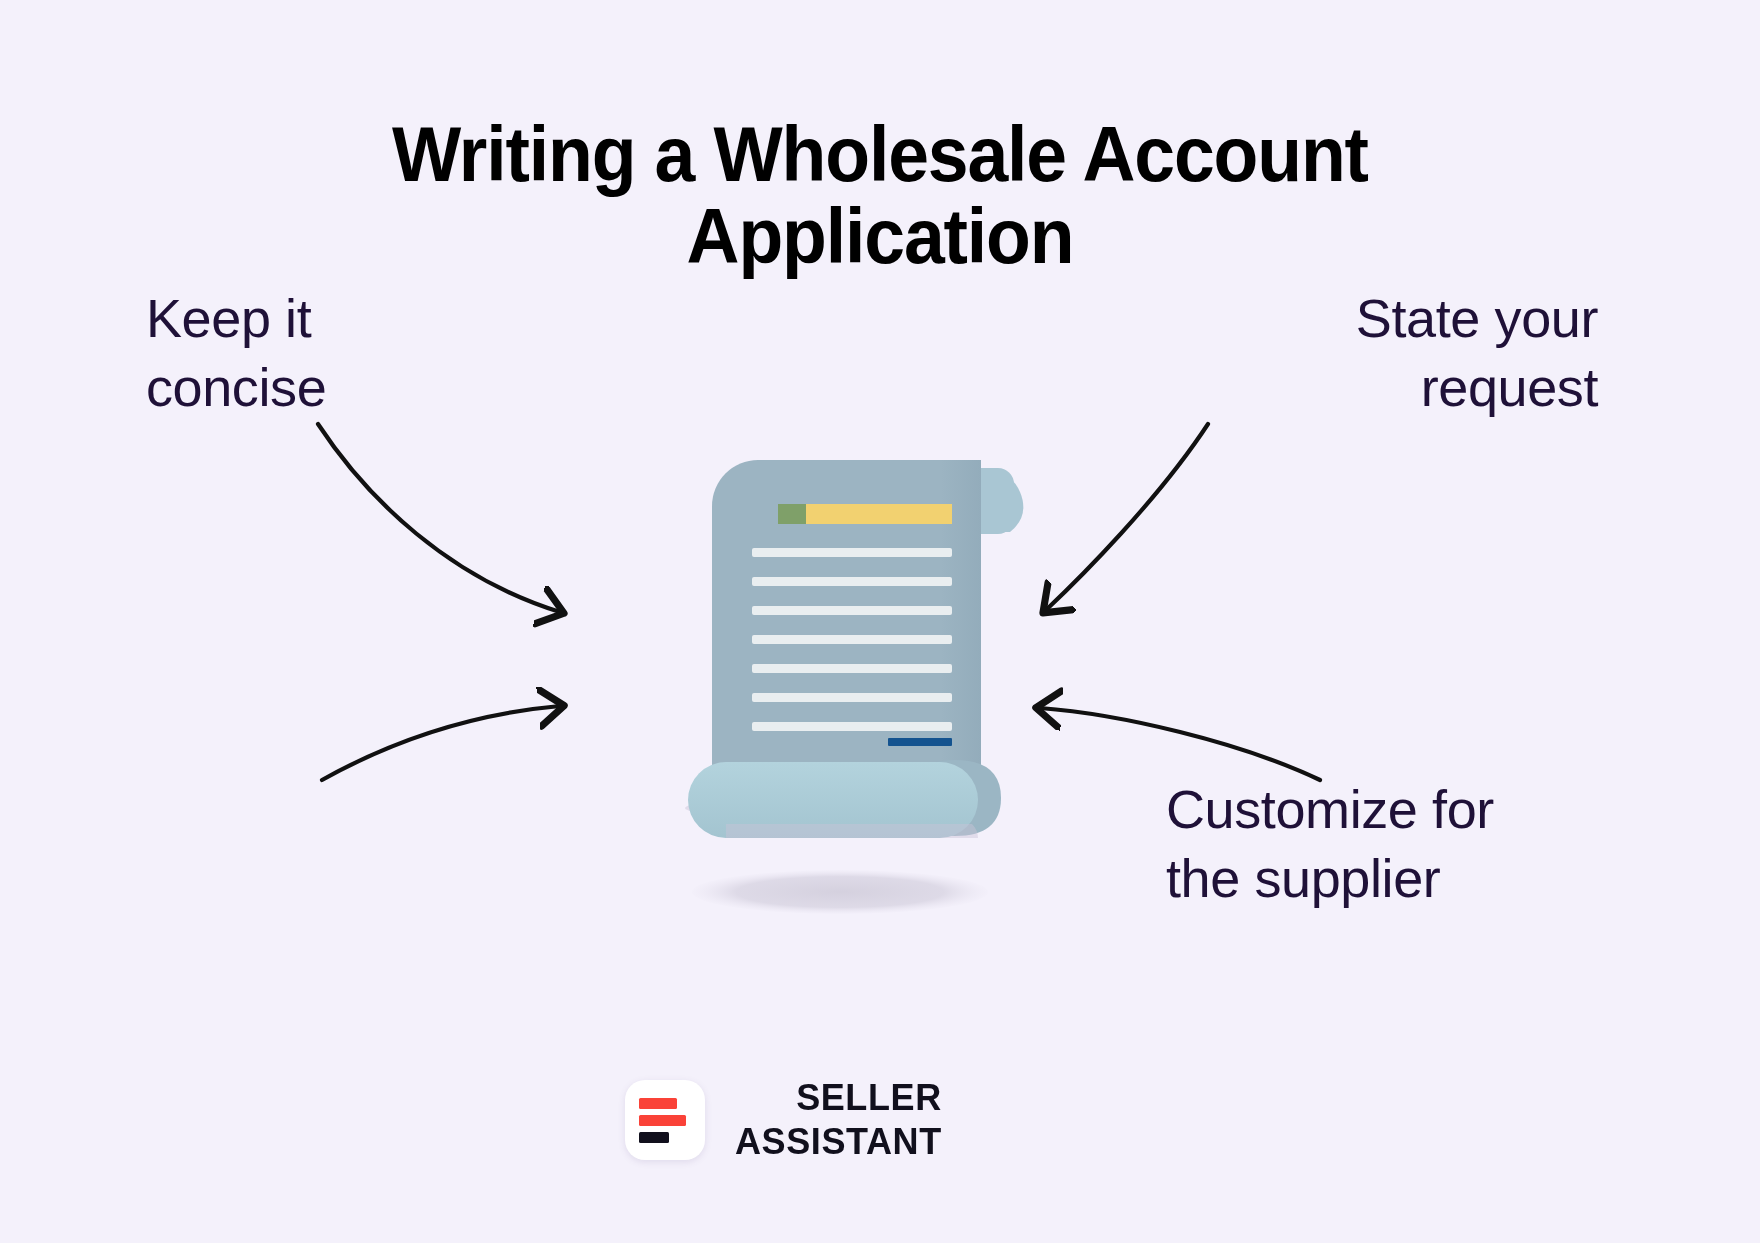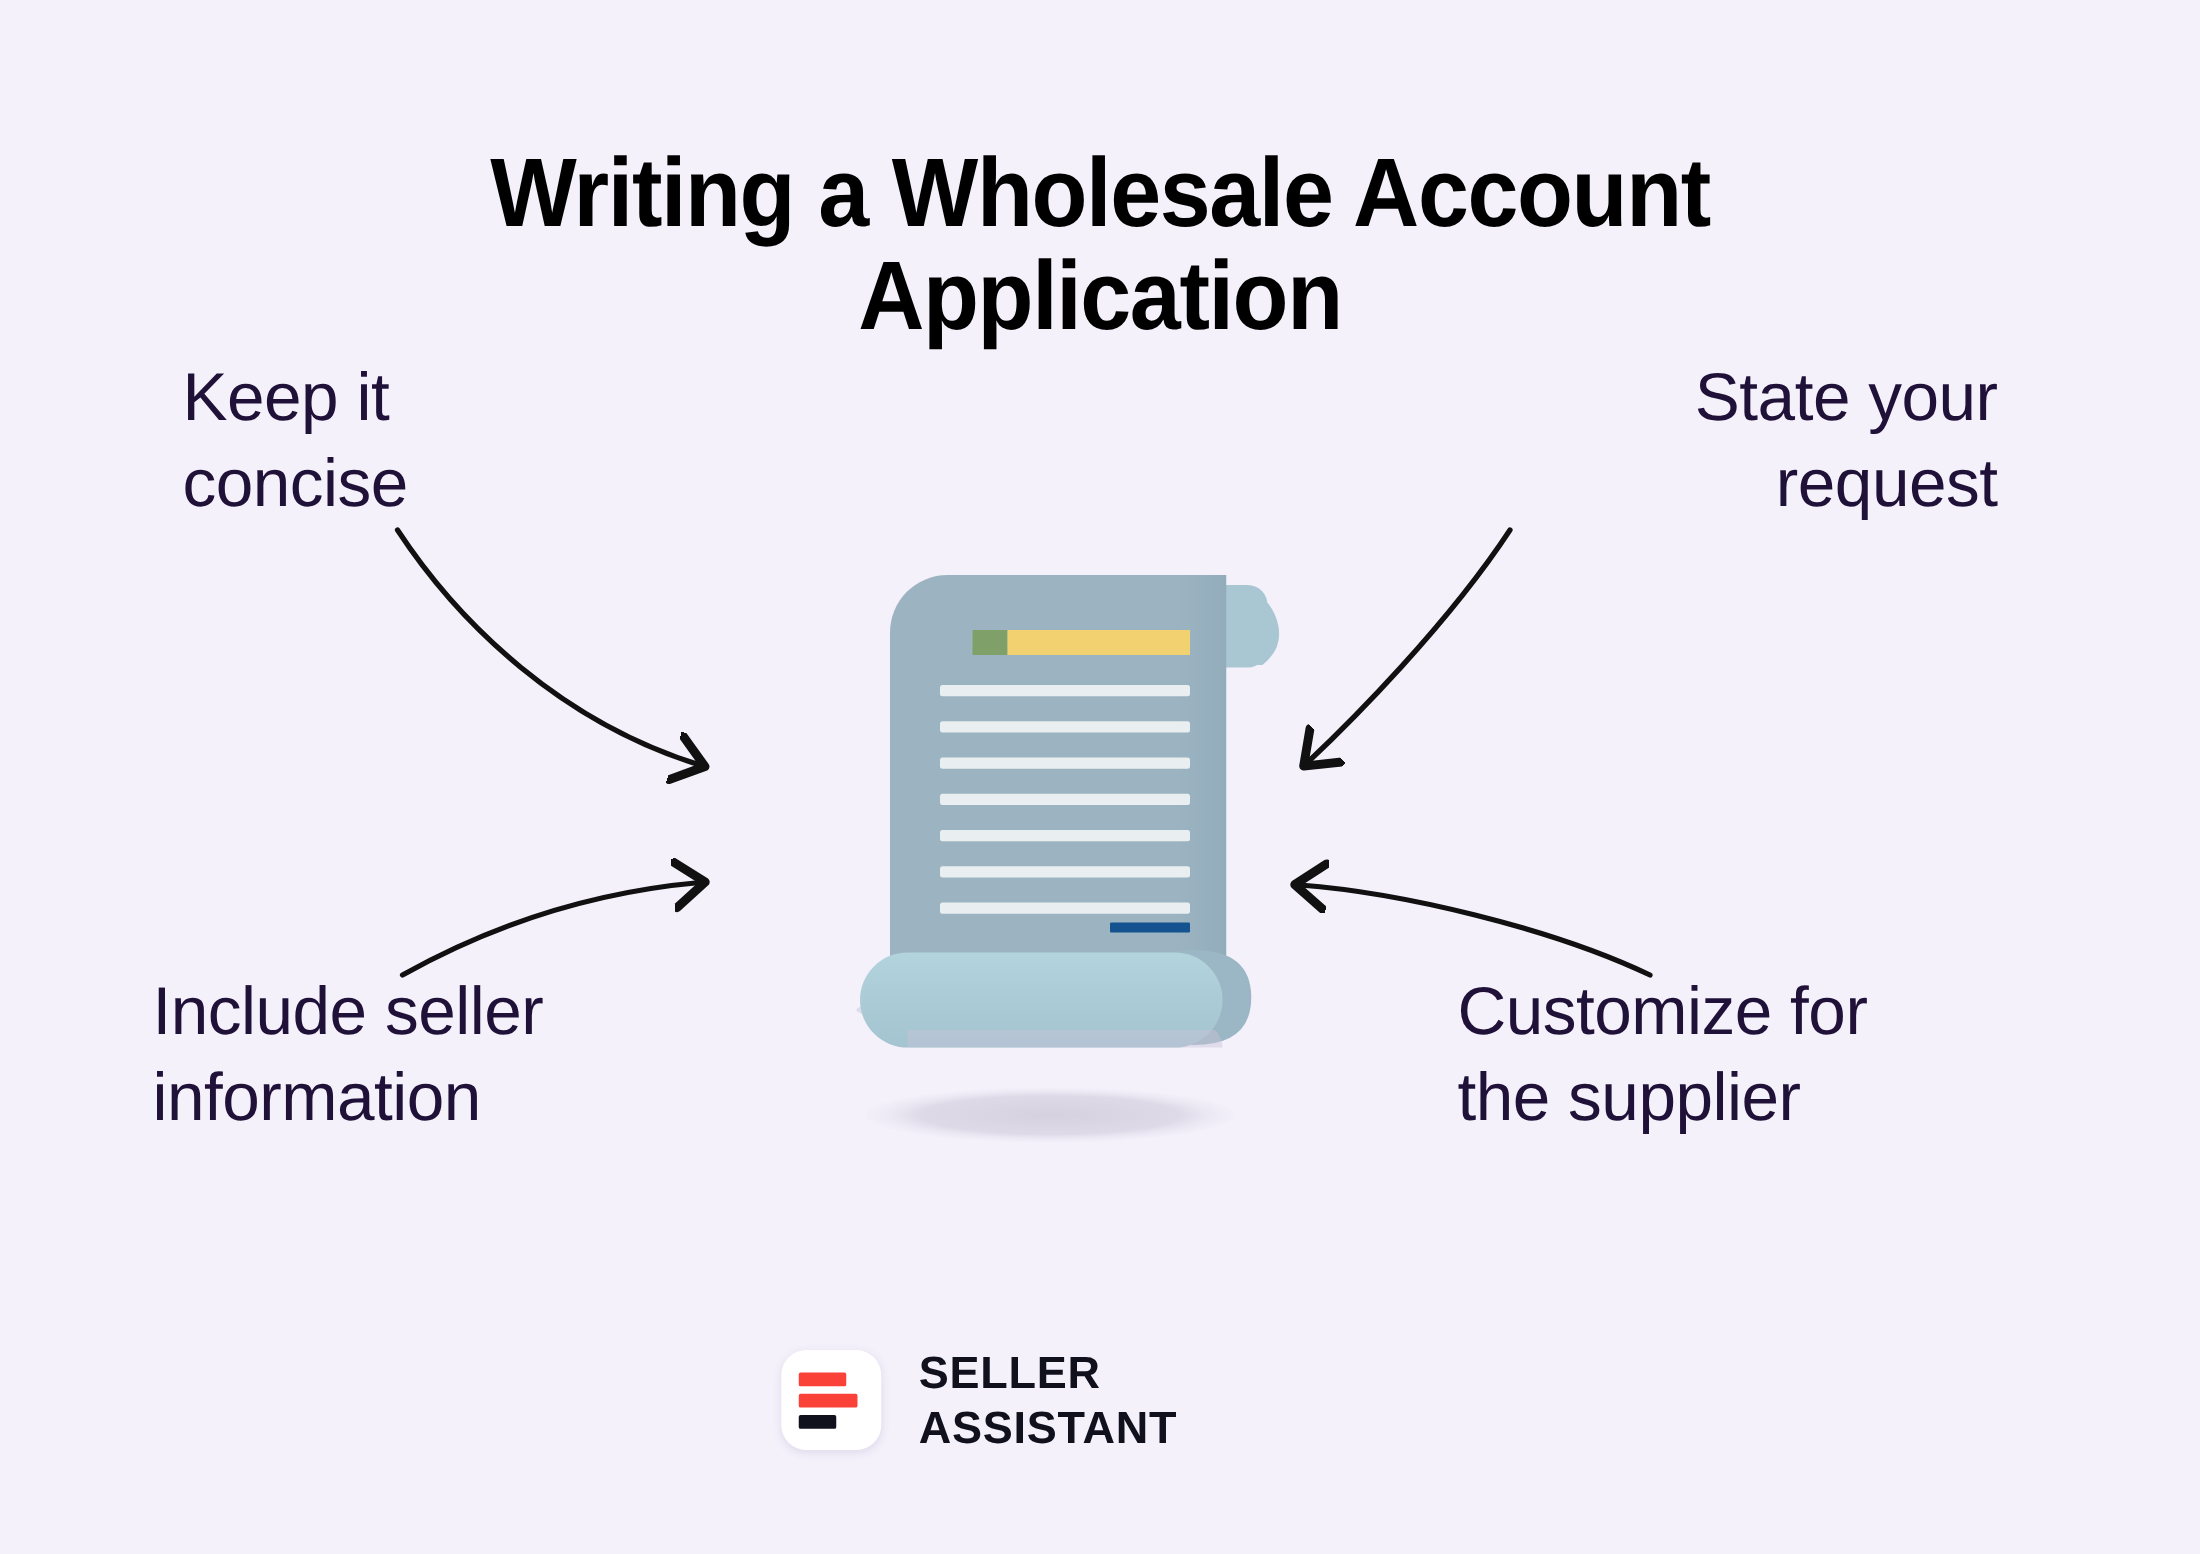--- a/index.html
+++ b/index.html
@@ -96,38 +96,36 @@
   .bar-2 { width: 47px; background: #fa4238; }
   .bar-3 { width: 30px; background: #11101d; }
   .logo-text {
     font-family: "Liberation Sans", sans-serif;
     font-weight: 700;
     font-size: 36px;
     line-height: 1.22;
     letter-spacing: 0.6px;
     color: #11101d;
   }
-  .logo-text span { display: block; }
+  .logo-text span { display: block; text-align: right; }
 </style>
 </head>
 <body>
 
 <div id="infographic">
 
   <h1 class="title">
     <span class="line1">Writing a Wholesale Account</span>
     <span class="line2">Application</span>
   </h1>
 
   <div class="callout callout-tl">Keep it
 concise</div>
   <div class="callout callout-tr">State your
 request</div>
-  <div class="callout callout-bl">Include seller
-information</div>
   <div class="callout callout-br">Customize for
 the supplier</div>
 
   <svg id="art" viewBox="0 0 1760 1243" xmlns="http://www.w3.org/2000/svg">
 
     <defs>
       <marker id="ah-r" markerWidth="14" markerHeight="14" refX="5.2" refY="5" orient="auto-start-reverse" markerUnits="strokeWidth">
         <path d="M0.4,0.6 L6.2,5 L0.4,9.4" fill="none" stroke="#111111" stroke-width="1.7" stroke-linecap="round" stroke-linejoin="round"></path>
       </marker>
       <linearGradient id="rollGrad" x1="0" y1="0" x2="0" y2="1">

